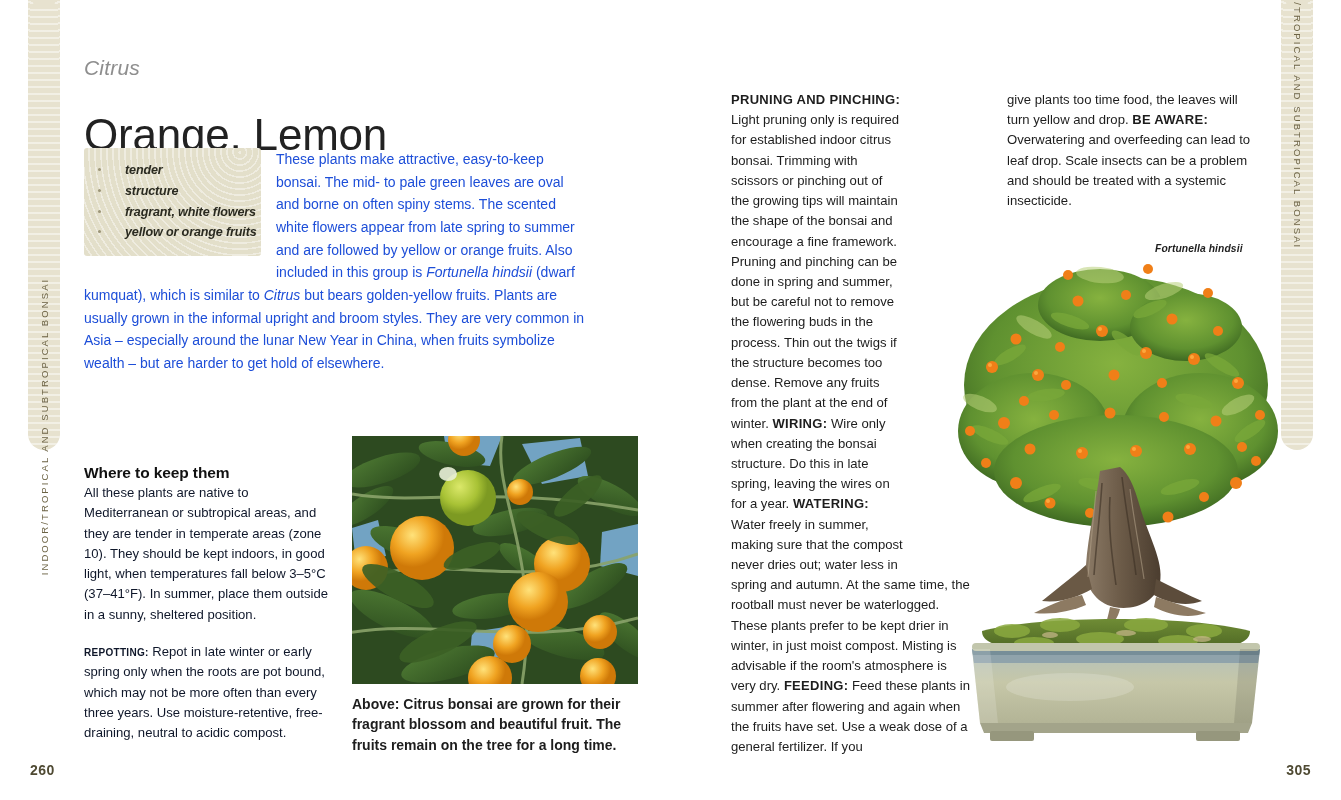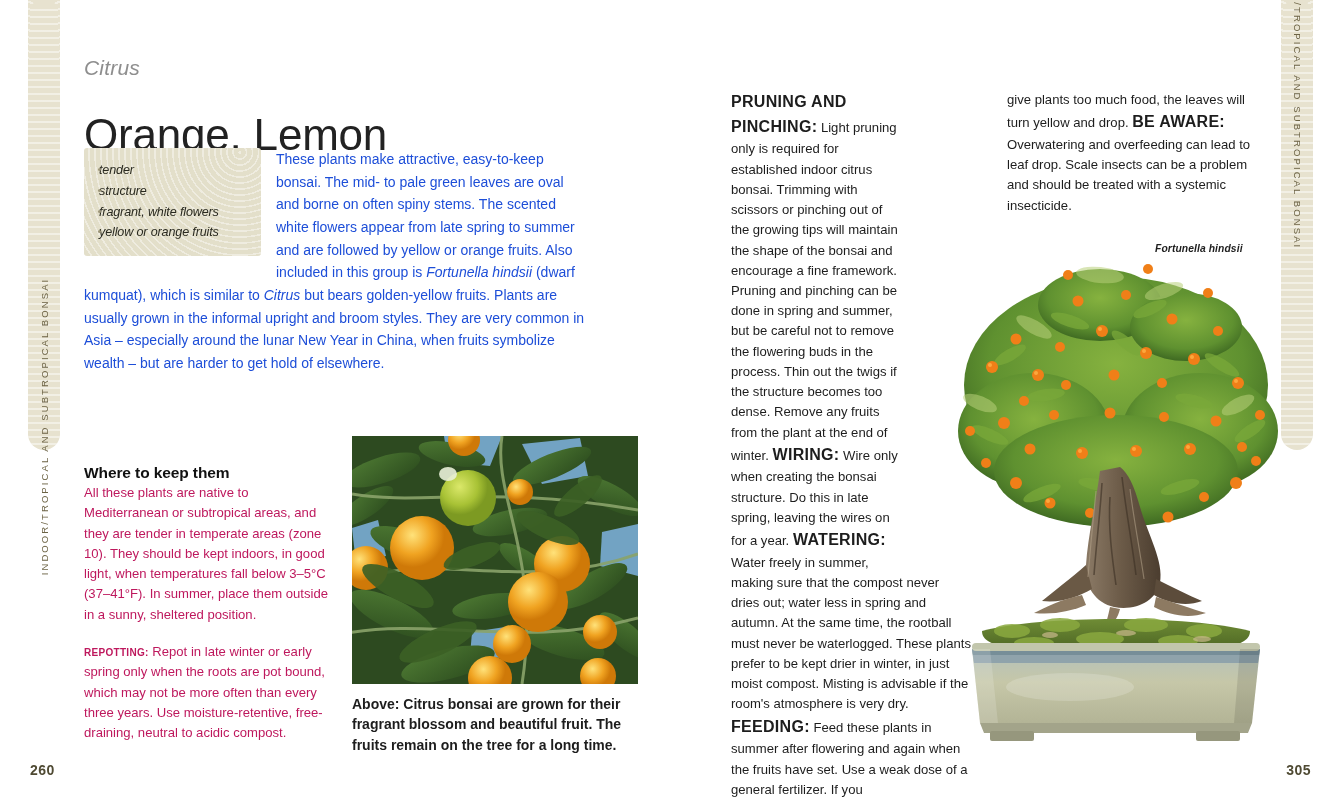--- a/index.html
+++ b/index.html
@@ -67,22 +67,22 @@
   }
   .feature-box .fb-texture{
     position:absolute;inset:0;
     background:repeating-radial-gradient(circle at 88% 4%, rgba(255,255,255,.6) 0 1.5px, rgba(255,255,255,0) 1.5px 6px);
     opacity:.7;
   }
   .feature-box ul{
     position:relative;margin:0;padding:12px 0 0 14px;list-style:none;
   }
   .feature-box li{
-    font-size:12.6px;font-style:italic;font-weight:400;color:#2a2a20;
-    line-height:1.65;letter-spacing:-.15px;position:relative;padding-left:1px;
+    font-size:12.6px;font-style:italic;font-weight:700;color:#2a2a20;
+    line-height:1.65;letter-spacing:-.15px;position:relative;padding-left:27px;
   }
   .feature-box li:before{
     content:"";position:absolute;left:0;top:8px;width:3px;height:3px;
     background:#9c9578;border-radius:50%;
   }
 
   .intro{
     position:absolute;left:84px;top:148px;width:502px;
     font-size:14px;line-height:1.62;color:#1d4ed8;
     text-align:left;
@@ -91,21 +91,21 @@
     float:left;width:192px;height:118px;shape-outside:content-box;
   }
   .intro i{font-style:italic;}
 
   .sect{position:absolute;left:84px;width:252px;margin-top:28px;}
   .sect h3{
     margin:0 0 1px 0;font-size:15.5px;font-weight:700;color:#111;
     letter-spacing:-.1px;
   }
   .sect p{
-    margin:0;font-size:13.1px;line-height:1.55;color:#be185d;
+    margin:0;font-size:13.1px;line-height:1.55;color:#0f172a;
   }
   .sect p b{font-weight:700;font-size:10px;letter-spacing:.3px;}
   #whereToKeep{top:436px;}
   #howToLookAfter{top:614px;}
 
   
   .photo{
     position:absolute;left:352px;top:436px;width:286px;height:248px;
     overflow:hidden;background:#5d7e3a;
   }
@@ -120,21 +120,21 @@
     position:absolute;bottom:22px;font-size:14px;font-weight:700;color:#4f4a33;
     letter-spacing:.5px;
   }
   .folio.left{left:30px;}
   .folio.right{right:30px;}
 
   
   .col{
     position:absolute;font-size:13.1px;line-height:1.545;color:#1d1d1d;
   }
-  .col b{font-weight:700;font-size:16px;letter-spacing:.3px;}
+  .col b{font-weight:700;font-size:13px;letter-spacing:.3px;}
   .col p{margin:0;}
   #colA{left:731px;top:90px;width:240px;}
   #colA .wrapfloat{
     float:right;width:68px;height:246px;margin-top:226px;
   }
   #colB{left:1007px;top:90px;width:245px;}
 
   .tree-caption{
     position:absolute;left:1155px;top:243px;
     font-size:10.3px;font-weight:700;font-style:italic;color:#1d1d1d;
@@ -309,21 +309,21 @@
 
   <div class="folio right">305</div>
 </div>
 
 <div class="col" id="colA">
   <div class="wrapfloat"></div>
   <p><b>PRUNING AND PINCHING:</b><span> Light pruning only is required for established indoor citrus bonsai. Trimming with scissors or pinching out of the growing tips will maintain the shape of the bonsai and encourage a fine framework. Pruning and pinching can be done in spring and summer, but be careful not to remove the flowering buds in the process. Thin out the twigs if the structure becomes too dense. Remove any fruits from the plant at the end of winter. </span><b>WIRING:</b><span> Wire only when creating the bonsai structure. Do this in late spring, leaving the wires on for a year. </span><b>WATERING:</b><span> Water freely in summer, making sure that the compost never dries out; water less in spring and autumn. At the same time, the rootball must never be waterlogged. These plants prefer to be kept drier in winter, in just moist compost. Misting is advisable if the room's atmosphere is very dry. </span><b>FEEDING:</b><span> Feed these plants in summer after flowering and again when the fruits have set. Use a weak dose of a general fertilizer. If you</span></p>
 </div>
 
 <div class="col" id="colB">
-  <p><span>give plants too much food, the leaves will turn yellow and drop. </span><b>BE AWARE:</b><span> Overwatering and overfeeding can lead to leaf drop. Scale insects can be a problem and should be treated with a systemic insecticide.</span></p>
+  <p><span>give plants too time food, the leaves will turn yellow and drop. </span><b>BE AWARE:</b><span> Overwatering and overfeeding can lead to leaf drop. Scale insects can be a problem and should be treated with a systemic insecticide.</span></p>
 </div>
 
 <div class="tree-caption">Fortunella hindsii</div>
 
 <div class="tree-art">
   <svg viewBox="0 0 330 510" width="330" height="510" aria-hidden="true">
     <defs>
       <radialGradient id="canopy" cx="50%" cy="40%" r="60%">
         <stop offset="0%" stop-color="#86b23f"></stop>
         <stop offset="70%" stop-color="#5f9130"></stop>

